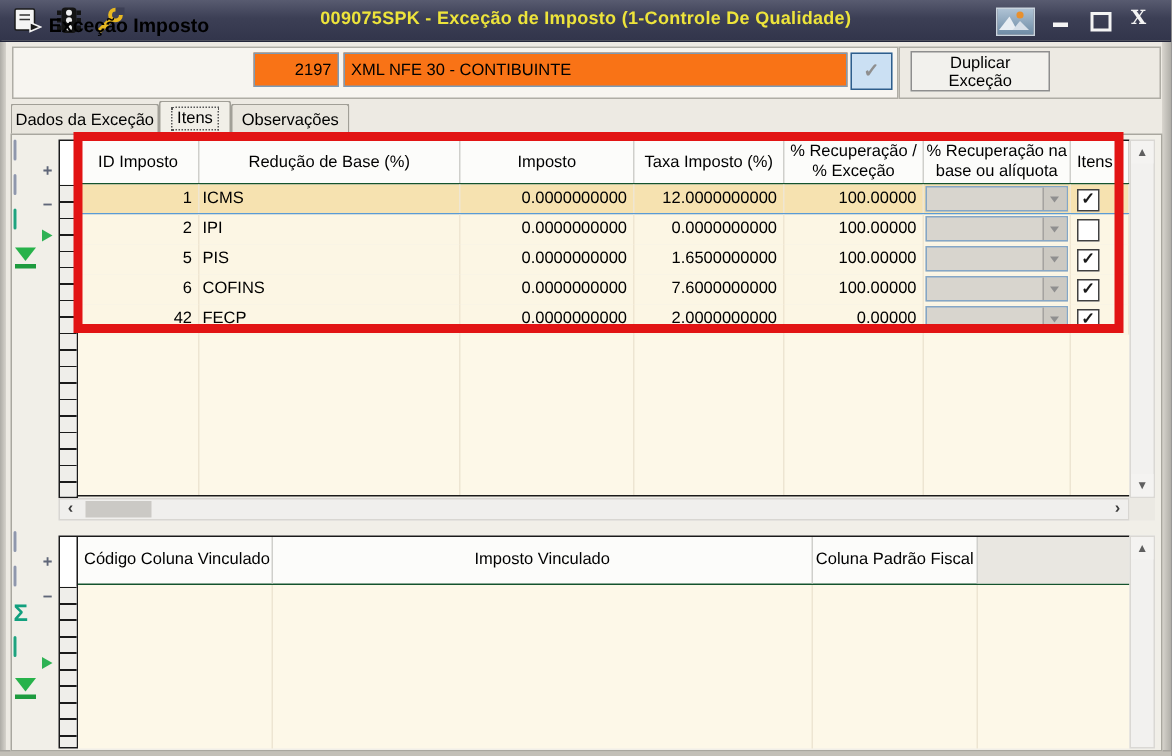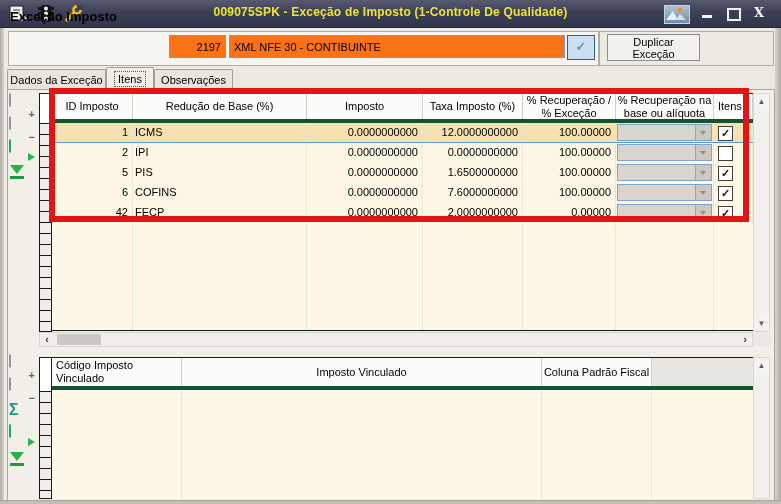--- a/index.html
+++ b/index.html
@@ -19,21 +19,21 @@
   .pic-btn{position:absolute;left:664px;top:5px;width:24px;height:17px;border:1px solid #C9D4DE;
            background:linear-gradient(180deg,#AEC2D4,#6F8CA6);cursor:pointer;}
   
   .client{position:absolute;left:4px;top:28px;width:771px;height:472px;background:#EDEAE3;}
   .frame-right{position:absolute;left:775px;top:28px;width:6px;height:476px;background:linear-gradient(90deg,#D6D3CC,#AEACA6);}
   .frame-left{position:absolute;left:0;top:28px;width:4px;height:476px;background:linear-gradient(90deg,#AEACA6,#D6D3CC);}
   .frame-bottom{position:absolute;left:0;top:500px;width:781px;height:4px;background:#C2BFB7;border-top:1px solid #A5A39D;}
   
   .hpanel{position:absolute;left:8px;top:31px;width:589px;height:33px;background:#F7F5F0;border:1px solid #AFaDA5;}
   .hpanel-right{position:absolute;left:599px;top:31px;width:173px;height:33px;background:#EDEAE3;border:1px solid #AFADA5;}
-  .hlabel{position:absolute;left:10px;top:9px;width:152px;text-align:left;font-weight:bold;font-size:13px;}
+  .hlabel{position:absolute;left:10px;top:9px;width:152px;text-align:center;font-weight:bold;font-size:13px;}
   .field{position:absolute;border:1px solid #7C9BB6;background:#f97316;font-family:"Liberation Sans",sans-serif;font-size:11px;padding:1px 4px;box-sizing:border-box;}
   #code-field{left:169px;top:35px;width:57px;height:23px;text-align:right;}
   #desc-field{left:229px;top:35px;width:336px;height:23px;text-align:left;}
   .check-btn{position:absolute;left:567px;top:35px;width:26px;height:23px;background:#CBE0F3;border:1px solid #2E5E8C;
              color:#8F8F8F;font-weight:bold;text-align:center;line-height:21px;font-size:13px;cursor:pointer;}
   .dup-btn{position:absolute;left:607px;top:34px;width:93px;height:27px;background:#F2F1ED;border:1px solid #8E8E8E;
            font-size:11px;cursor:pointer;font-family:"Liberation Sans",sans-serif;}
   
   .tab{position:absolute;height:21px;top:69px;background:#E9E6DE;border:1px solid #A19F97;border-bottom:none;
        border-radius:2px 2px 0 0;text-align:center;line-height:20px;cursor:pointer;}
@@ -52,21 +52,21 @@
   .doc.green:before{background:repeating-linear-gradient(180deg,#4FB89B 0 1px,transparent 1px 3px);}
   .badge{position:absolute;right:-6px;bottom:-6px;font-size:11px;font-weight:bold;color:#5F6678;background:transparent;}
   .play{position:absolute;right:-6px;bottom:-1px;width:0;height:0;border-left:7px solid #2EB254;border-top:4px solid transparent;border-bottom:4px solid transparent;}
   .exp-tri{width:0;height:0;border-top:9px solid #27B24A;border-left:7px solid transparent;border-right:7px solid transparent;margin:2px 0 0 1px;}
   .exp-bar{width:14px;height:3px;background:#1E9B3E;margin:2px 0 0 1px;}
   .sigma{font-size:16px;font-weight:bold;color:#12A07E;line-height:18px;}
   
   .ind-strip{position:absolute;left:39px;width:13px;background:#FFF;border:1px solid #1A1A1A;box-sizing:border-box;z-index:2;}
   .ind-cells{position:absolute;left:0;right:0;bottom:0;background:repeating-linear-gradient(180deg,#1A1A1A 0 1px,#EFEEEA 1px 11px);}
   .grid{position:absolute;left:52px;width:701px;z-index:2;}
-  .ghead{display:grid;background:#FCFCFA;border-top:1px solid #1A1A1A;border-bottom:4px solid #14532d;box-sizing:border-box;}
+  .ghead{display:grid;background:#FCFCFA;border-top:1px solid #1A1A1A;border-bottom:1px solid #14532d;box-sizing:border-box;}
   .ghead .hc{border-right:1px solid #CFCFCB;display:flex;align-items:center;justify-content:center;
              text-align:center;line-height:13px;padding:0 1px;box-sizing:border-box;overflow:hidden;}
   .ghead .hc.left{justify-content:flex-start;text-align:left;padding-left:4px;}
   .ghead .hc.filler{background:#E9E7E1;border-right:none;}
   .cols-items{grid-template-columns:81px 174px 116px 100px 93px 98px 39px;}
   .cols-linked{grid-template-columns:130px 360px 110px 101px;}
   .trow{display:grid;background:#FCF6E4;height:20px;box-sizing:border-box;}
   .trow.selected{background:#F6E2B0;border-bottom:1px solid #5A9BD5;}
   .trow .c{overflow:hidden;white-space:nowrap;line-height:19px;box-sizing:border-box;border-right:1px solid #EFE6D2;}
   .trow .num{text-align:right;padding-right:4px;}
@@ -275,21 +275,21 @@
       <div class="exp-tri"></div>
       <div class="exp-bar"></div>
     </div>
 
   <div class="ind-strip" style="top:357px;height:142px">
     <div class="ind-cells" style="top:33px"></div>
   </div>
 
   <div class="grid" style="top:357px">
     <div class="ghead cols-linked" style="height:33px">
-      <div class="hc left">Código Imposto Vinculado</div>
+      <div class="hc left">Código Coluna Vinculado</div>
       <div class="hc">Imposto Vinculado</div>
       <div class="hc">Coluna Padrão Fiscal</div>
       <div class="hc filler"></div>
     </div>
     <div class="gempty cols-linked" style="height:109px;border-bottom:none">
       <div class="ec"></div>
         <div class="ec"></div>
         <div class="ec"></div>
         <div class="ec nob"></div>
     </div>

